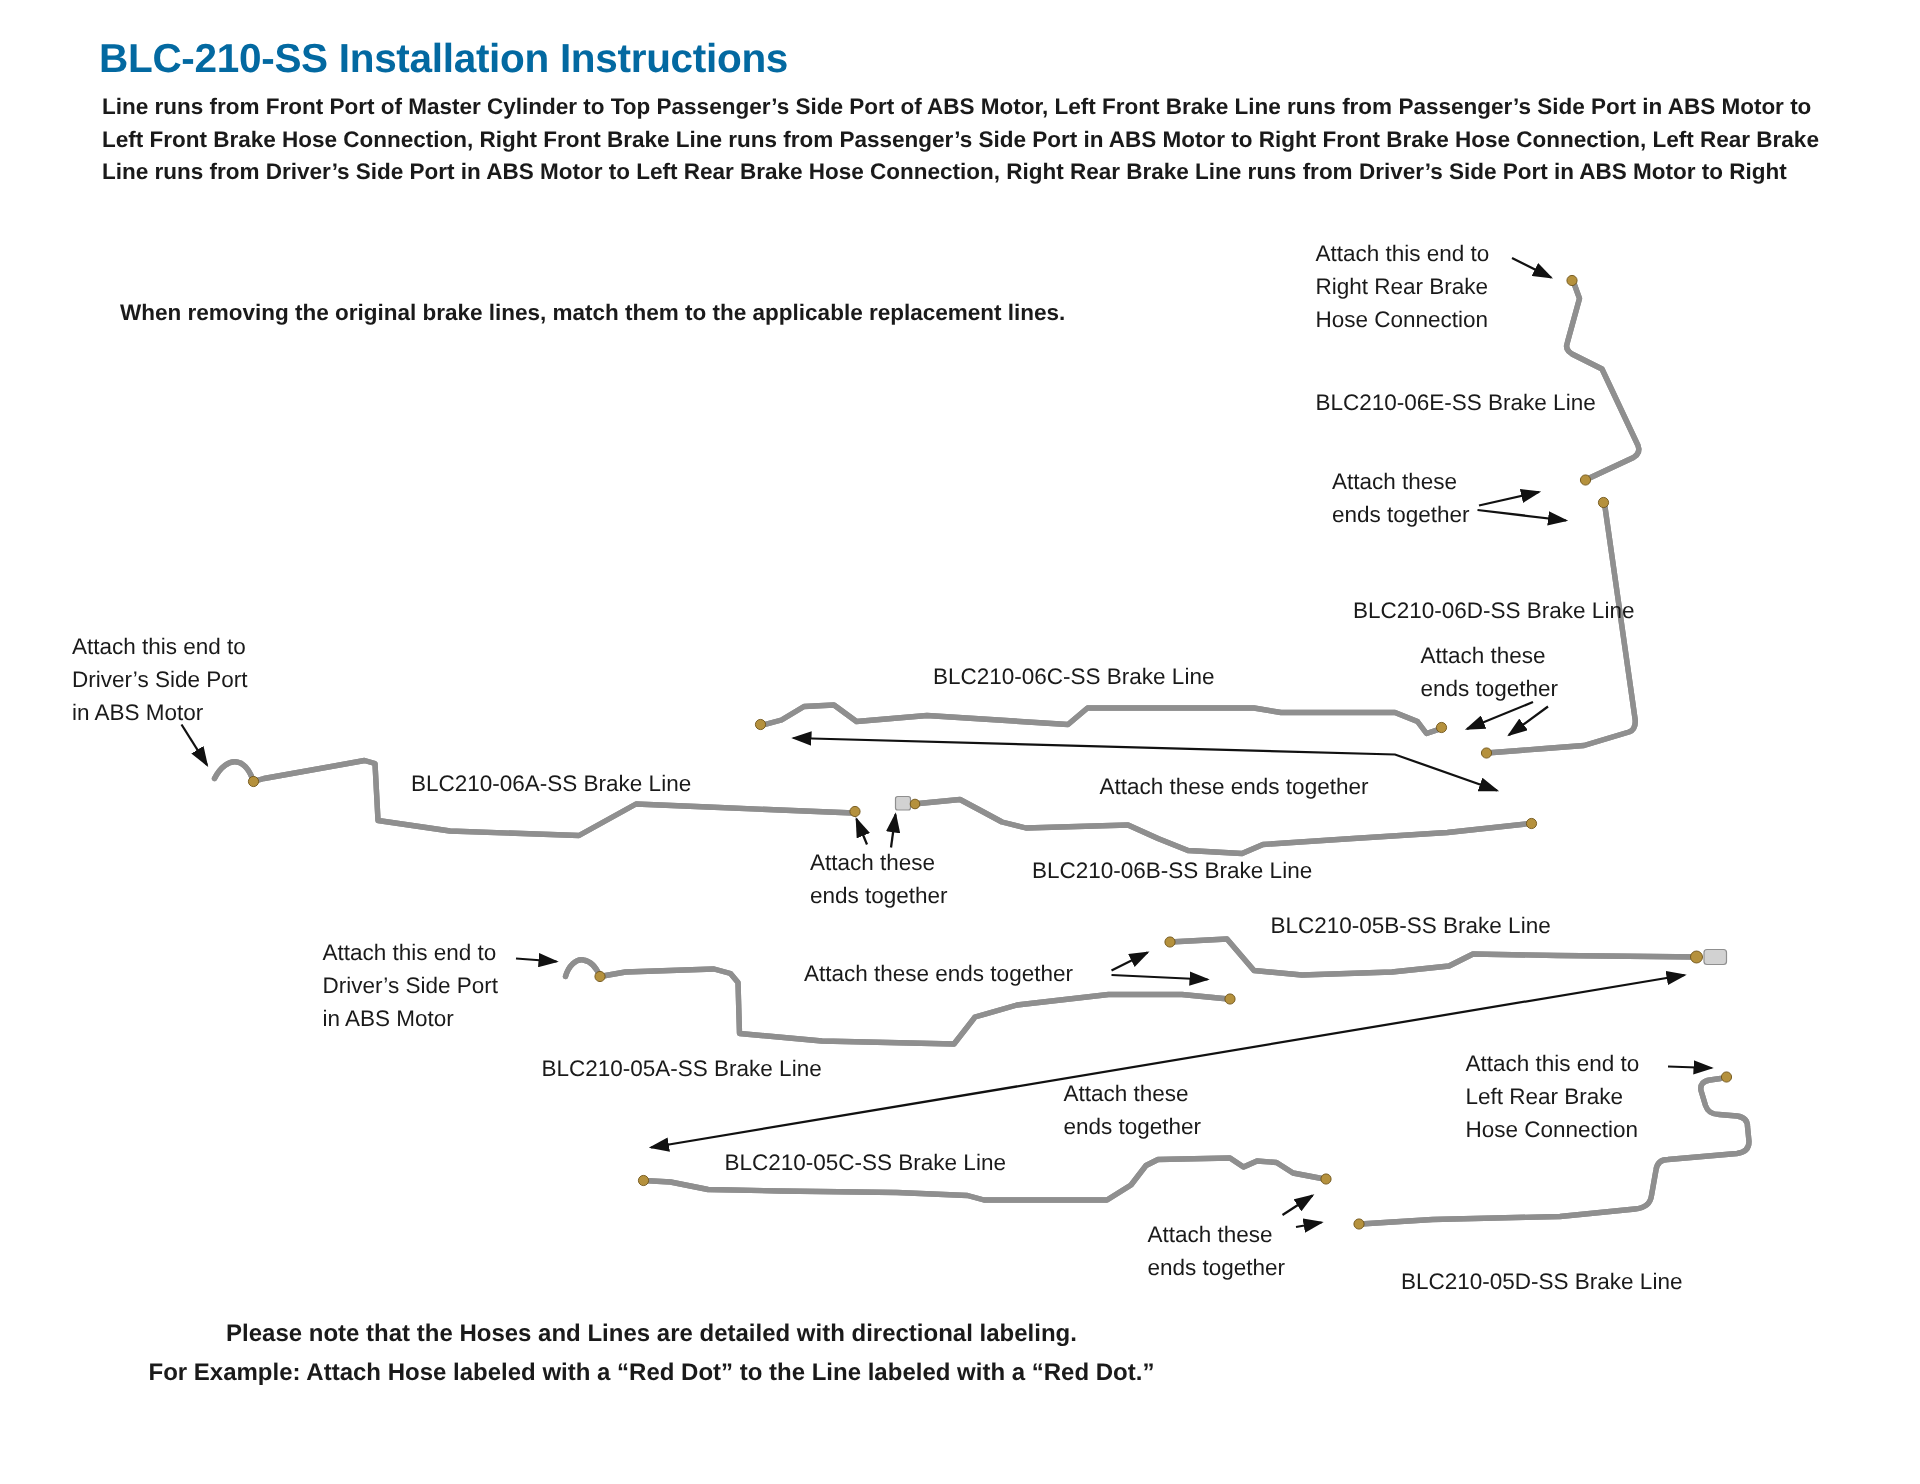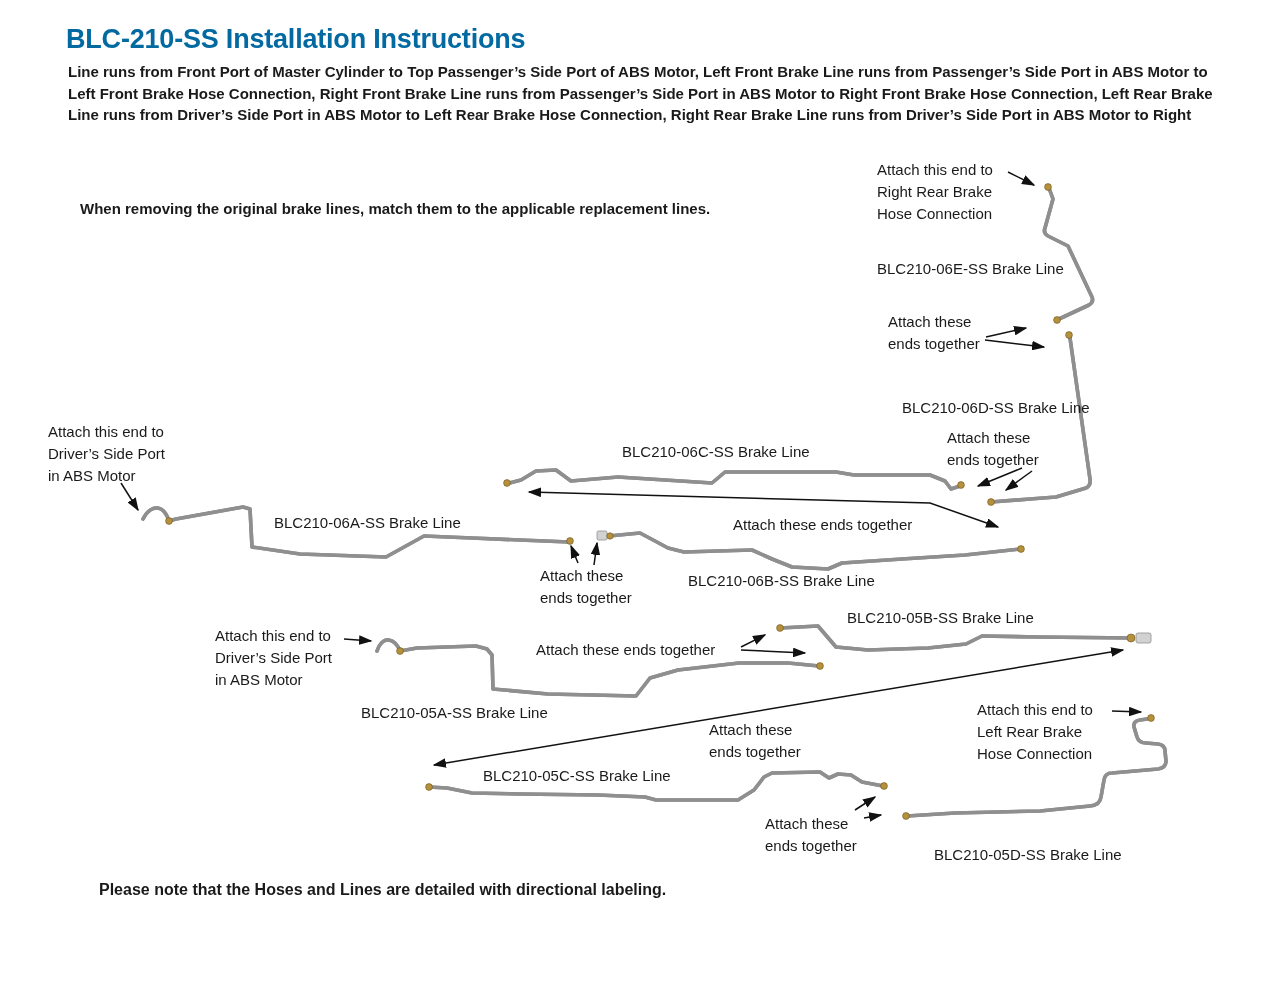--- a/index.html
+++ b/index.html
@@ -159,15 +159,16 @@
   <div class="abs txt linelabel" style="left:622px;top:443px;">BLC210-06C-SS Brake Line</div>
   <div class="abs txt linelabel" style="left:274px;top:514px;">BLC210-06A-SS Brake Line</div>
   <div class="abs txt linelabel" style="left:688px;top:572px;">BLC210-06B-SS Brake Line</div>
   <div class="abs txt linelabel" style="left:847px;top:609px;">BLC210-05B-SS Brake Line</div>
   <div class="abs txt linelabel" style="left:361px;top:704px;">BLC210-05A-SS Brake Line</div>
   <div class="abs txt linelabel" style="left:483px;top:767px;">BLC210-05C-SS Brake Line</div>
   <div class="abs txt linelabel" style="left:934px;top:827px;margin-top:19px;">BLC210-05D-SS Brake Line</div>
 
   <div class="abs txt footer" style="left:99px;top:877px;">
     <div>Please note that the Hoses and Lines are detailed with directional labeling.</div>
+    <div>For Example: Attach Hose labeled with a “Red Dot” to the Line labeled with a “Red Dot.”</div>
   </div>
 
 </div>
 
 </body></html>

